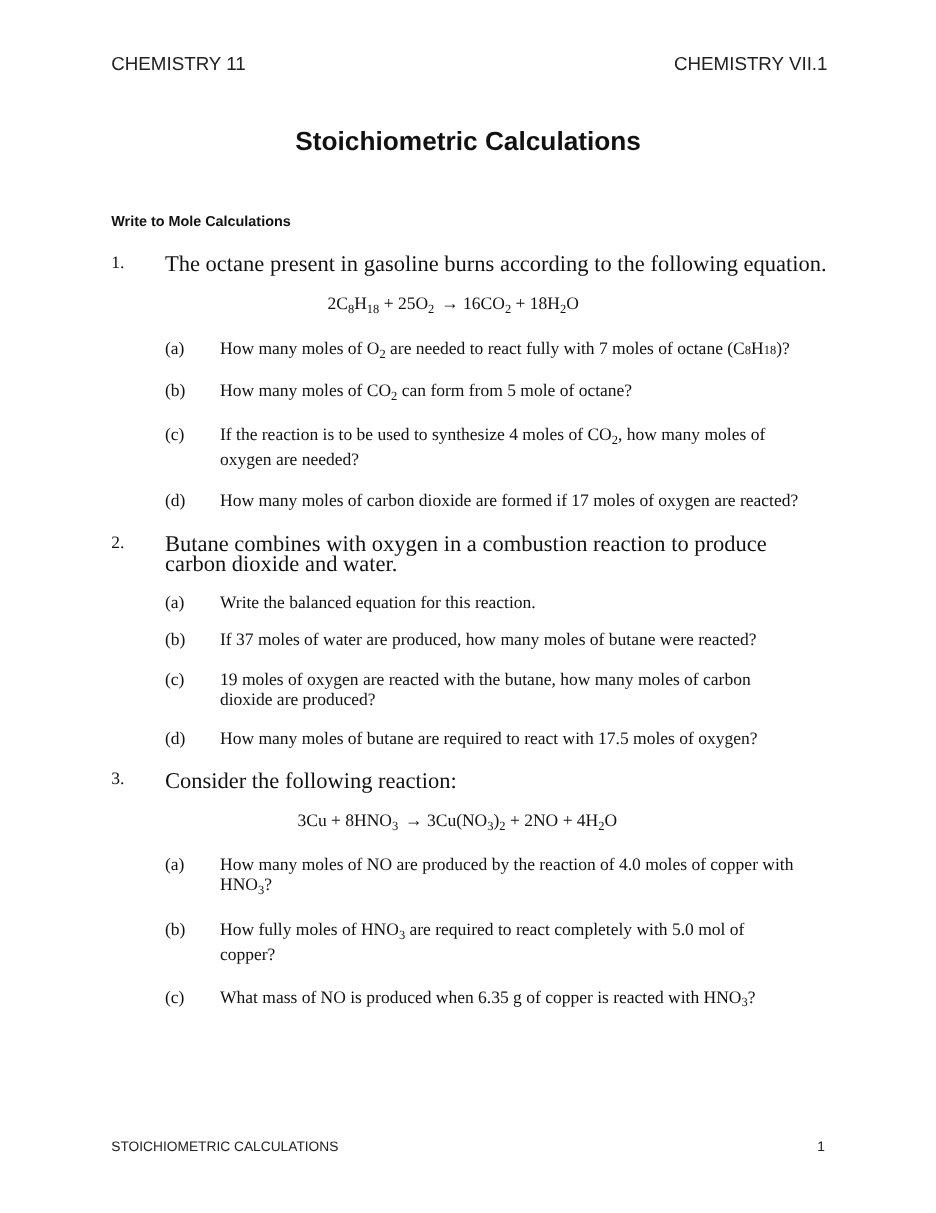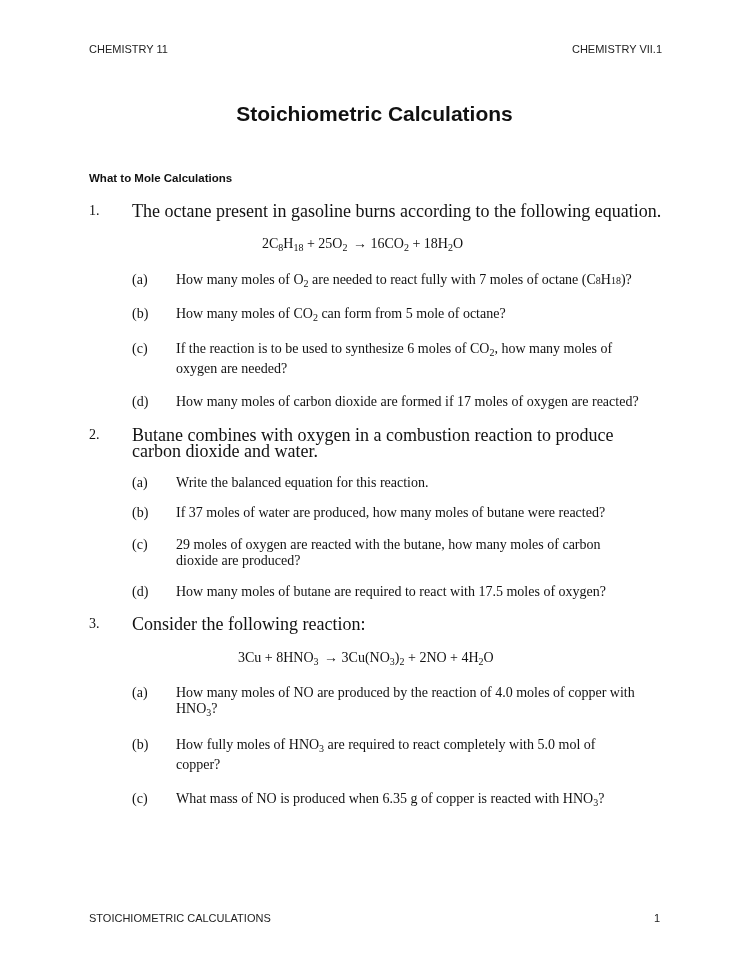--- a/index.html
+++ b/index.html
@@ -1,73 +1,73 @@
 <!DOCTYPE html>
 <html><head>
 <meta charset="utf-8">
 <style>
   html, body { margin: 0; padding: 0; background: #ffffff; }
   body { width: 749px; height: 970px; position: relative; overflow: hidden; color: #111; }
   .abs { position: absolute; white-space: nowrap; }
   .sans { font-family: "Liberation Sans", sans-serif; }
   .serif { font-family: "Liberation Serif", serif; }
-  .hdr { font-size: 11px; color: #222; top: 43px; }
+  .hdr { font-size: 15px; color: #222; top: 43px; }
   .title { font-size: 21px; font-weight: bold; left: 0; width: 749px; text-align: center; top: 102px; }
   .section { font-size: 11.5px; font-weight: bold; left: 89px; top: 172px; }
   .num { font-size: 14px; left: 89px; }
   .qtext { font-size: 18px; left: 132px; width: 530px; white-space: normal; line-height: 16px; }
   .sublabel { font-size: 14px; left: 132px; }
   .subtext { font-size: 14px; left: 176px; width: 490px; white-space: normal; line-height: 16px; }
   .subtext.loose { line-height: 20px; }
   .eq { font-size: 14px; }
   sub { font-size: 10px; vertical-align: -3px; line-height: 0; }
   .ftr { font-size: 11px; color: #222; top: 912px; }
 </style>
 </head>
 <body>
 
 <div class="abs sans hdr" style="left:89px;">CHEMISTRY 11</div>
 <div class="abs sans hdr" style="right:87px;">CHEMISTRY VII.1</div>
 
 <div class="abs sans title">Stoichiometric Calculations</div>
 
-<div class="abs sans section">What to Mole Calculations</div>
+<div class="abs sans section">Write to Mole Calculations</div>
 
 <div>
   <div class="abs serif num" style="top:203px;">1.</div>
   <div class="abs serif qtext" style="top:203px;">The octane present in gasoline burns according to the following equation.</div>
   <div class="abs serif eq" style="left:262px; top:236px;text-align:right;">
     <span>2C</span><sub>8</sub><span>H</span><sub>18</sub><span> + 25O</span><sub>2</sub><span style="padding-left:2px"> → 16CO</span><sub>2</sub><span> + 18H</span><sub>2</sub><span>O</span>
   </div>
 
   <div class="abs serif sublabel" style="top:272px;">(a)</div>
   <div class="abs serif subtext" style="top:272px;font-family:Liberation Serif, serif;"><span>How many moles of O</span><sub>2</sub><span> are needed to react fully with 7 moles of octane (C</span><span style="font-size:10px">8</span><span>H</span><span style="font-size:10px">18</span><span>)?</span></div>
 
   <div class="abs serif sublabel" style="top:306px;">(b)</div>
   <div class="abs serif subtext" style="top:306px;"><span>How many moles of CO</span><sub>2</sub><span> can form from 5 mole of octane?</span></div>
 
   <div class="abs serif sublabel" style="top:341px;">(c)</div>
-  <div class="abs serif subtext loose" style="top:339px; width:470px;"><span>If the reaction is to be used to synthesize 6 moles of CO</span><sub>2</sub><span>, how many moles of oxygen are needed?</span></div>
+  <div class="abs serif subtext loose" style="top:339px; width:470px;"><span>If the reaction is to be used to synthesize 4 moles of CO</span><sub>2</sub><span>, how many moles of oxygen are needed?</span></div>
 
   <div class="abs serif sublabel" style="top:394px;">(d)</div>
   <div class="abs serif subtext" style="top:394px; width:520px;">How many moles of carbon dioxide are formed if 17 moles of oxygen are reacted?</div>
 </div>
 
 <div>
   <div class="abs serif num" style="top:427px;">2.</div>
   <div class="abs serif qtext" style="top:427px; width:520px;">Butane combines with oxygen in a combustion reaction to produce carbon dioxide and water.</div>
 
   <div class="abs serif sublabel" style="top:475px;">(a)</div>
   <div class="abs serif subtext" style="top:475px;">Write the balanced equation for this reaction.</div>
 
   <div class="abs serif sublabel" style="top:505px;">(b)</div>
   <div class="abs serif subtext" style="top:505px;">If 37 moles of water are produced, how many moles of butane were reacted?</div>
 
   <div class="abs serif sublabel" style="top:537px;">(c)</div>
-  <div class="abs serif subtext" style="top:537px; width:460px;">29 moles of oxygen are reacted with the butane, how many moles of carbon dioxide are produced?</div>
+  <div class="abs serif subtext" style="top:537px; width:460px;">19 moles of oxygen are reacted with the butane, how many moles of carbon dioxide are produced?</div>
 
   <div class="abs serif sublabel" style="top:584px;">(d)</div>
   <div class="abs serif subtext" style="top:584px;">How many moles of butane are required to react with 17.5 moles of oxygen?</div>
 </div>
 
 <div>
   <div class="abs serif num" style="top:616px;">3.</div>
   <div class="abs serif qtext" style="top:616px;">Consider the following reaction:</div>
   <div class="abs serif eq" style="left:238px; top:650px;">
     <span>3Cu + 8HNO</span><sub>3</sub><span style="padding-left:2px"> → 3Cu(NO</span><sub>3</sub><span>)</span><sub>2</sub><span> + 2NO + 4H</span><sub>2</sub><span>O</span>

